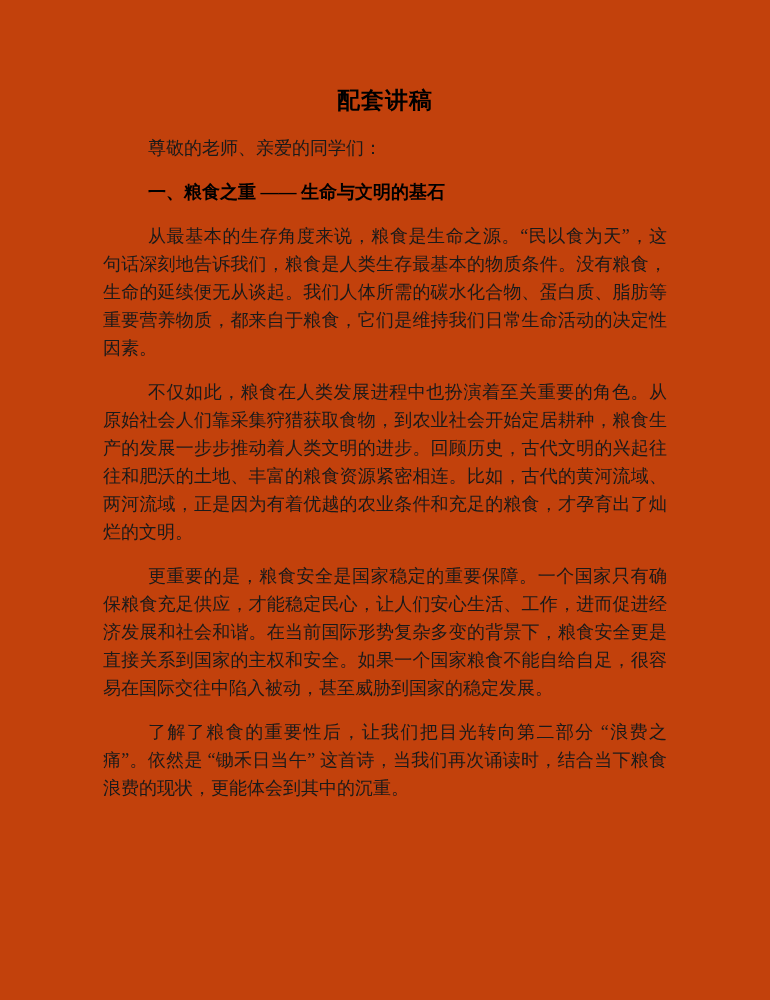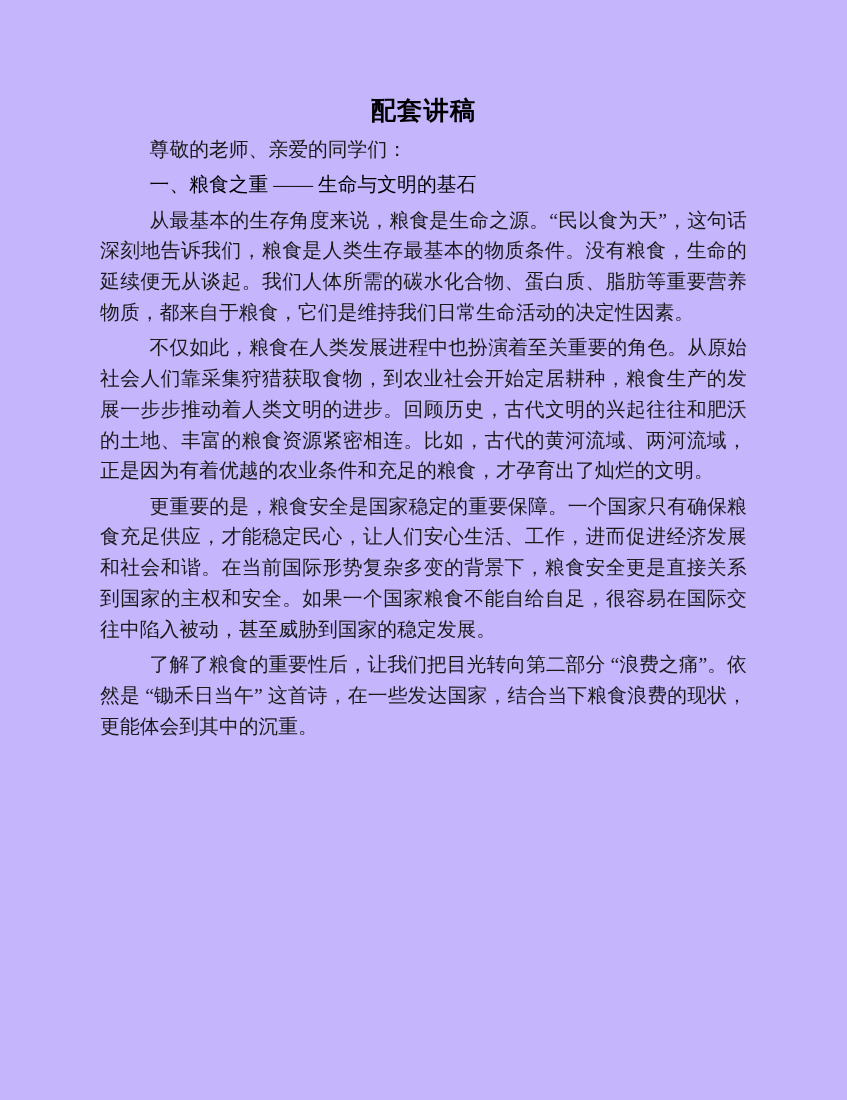--- a/index.html
+++ b/index.html
@@ -11,55 +11,55 @@
     height: 1000px;
     background: #ffffff;
     font-family: "Liberation Serif", "DejaVu Serif", serif;
   }
   .page {
     box-sizing: border-box;
     width: 770px;
     height: 1000px;
     padding: 84px 87px 0 87px;
     overflow: hidden;
-    background: #c4b5fd;
+    background: #c2410c;
   }
   .doc-title {
     margin: 0;
     font-size: 23px;
     line-height: 34px;
     font-weight: bold;
     text-align: center;
     color: #000000;
     letter-spacing: 1px;
   }
   .doc-body {
     margin: 0;
   }
   .para {
-    margin: 4px;
+    margin: 16px;
     font-size: 18px;
     line-height: 28px;
     text-align: justify;
     text-indent: 45px;
     color: #1a1a1a;
     word-break: normal;
   }
   .para.heading {
-    font-weight: normal;
+    font-weight: bold;
     color: #000000;
     text-align: left;
   }
 </style>
 </head>
 <body>
 
 <div class="page">
   <h1 class="doc-title">配套讲稿</h1>
   <div class="doc-body">
       <p class="para">尊敬的老师、亲爱的同学们：</p>
       <p class="para heading">一、粮食之重 —— 生命与文明的基石</p>
       <p class="para">从最基本的生存角度来说，粮食是生命之源。“民以食为天”，这句话深刻地告诉我们，粮食是人类生存最基本的物质条件。没有粮食，生命的延续便无从谈起。我们人体所需的碳水化合物、蛋白质、脂肪等重要营养物质，都来自于粮食，它们是维持我们日常生命活动的决定性因素。</p>
       <p class="para">不仅如此，粮食在人类发展进程中也扮演着至关重要的角色。从原始社会人们靠采集狩猎获取食物，到农业社会开始定居耕种，粮食生产的发展一步步推动着人类文明的进步。回顾历史，古代文明的兴起往往和肥沃的土地、丰富的粮食资源紧密相连。比如，古代的黄河流域、两河流域，正是因为有着优越的农业条件和充足的粮食，才孕育出了灿烂的文明。</p>
       <p class="para">更重要的是，粮食安全是国家稳定的重要保障。一个国家只有确保粮食充足供应，才能稳定民心，让人们安心生活、工作，进而促进经济发展和社会和谐。在当前国际形势复杂多变的背景下，粮食安全更是直接关系到国家的主权和安全。如果一个国家粮食不能自给自足，很容易在国际交往中陷入被动，甚至威胁到国家的稳定发展。</p>
-      <p class="para">了解了粮食的重要性后，让我们把目光转向第二部分 “浪费之痛”。依然是 “锄禾日当午” 这首诗，在一些发达国家，结合当下粮食浪费的现状，更能体会到其中的沉重。</p>
+      <p class="para">了解了粮食的重要性后，让我们把目光转向第二部分 “浪费之痛”。依然是 “锄禾日当午” 这首诗，当我们再次诵读时，结合当下粮食浪费的现状，更能体会到其中的沉重。</p>
     </div>
 </div>
 
 </body></html>

